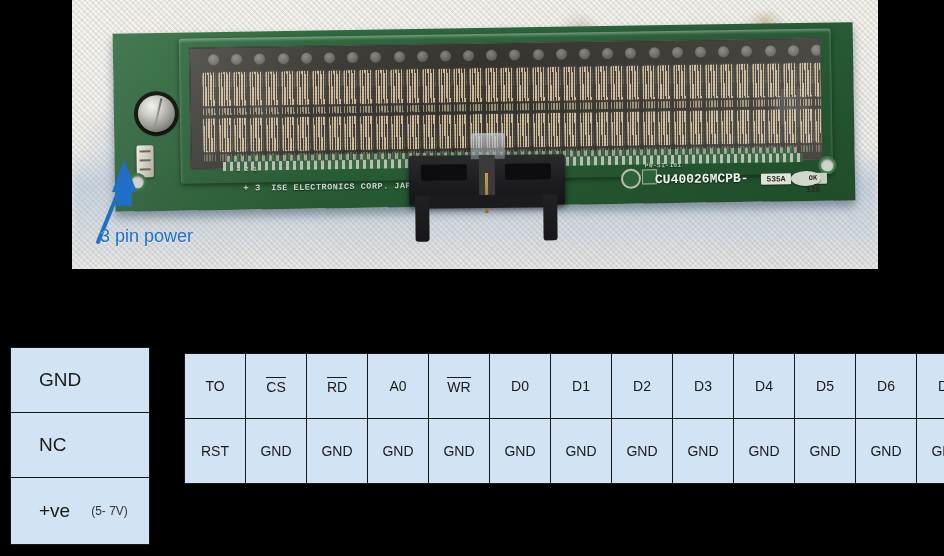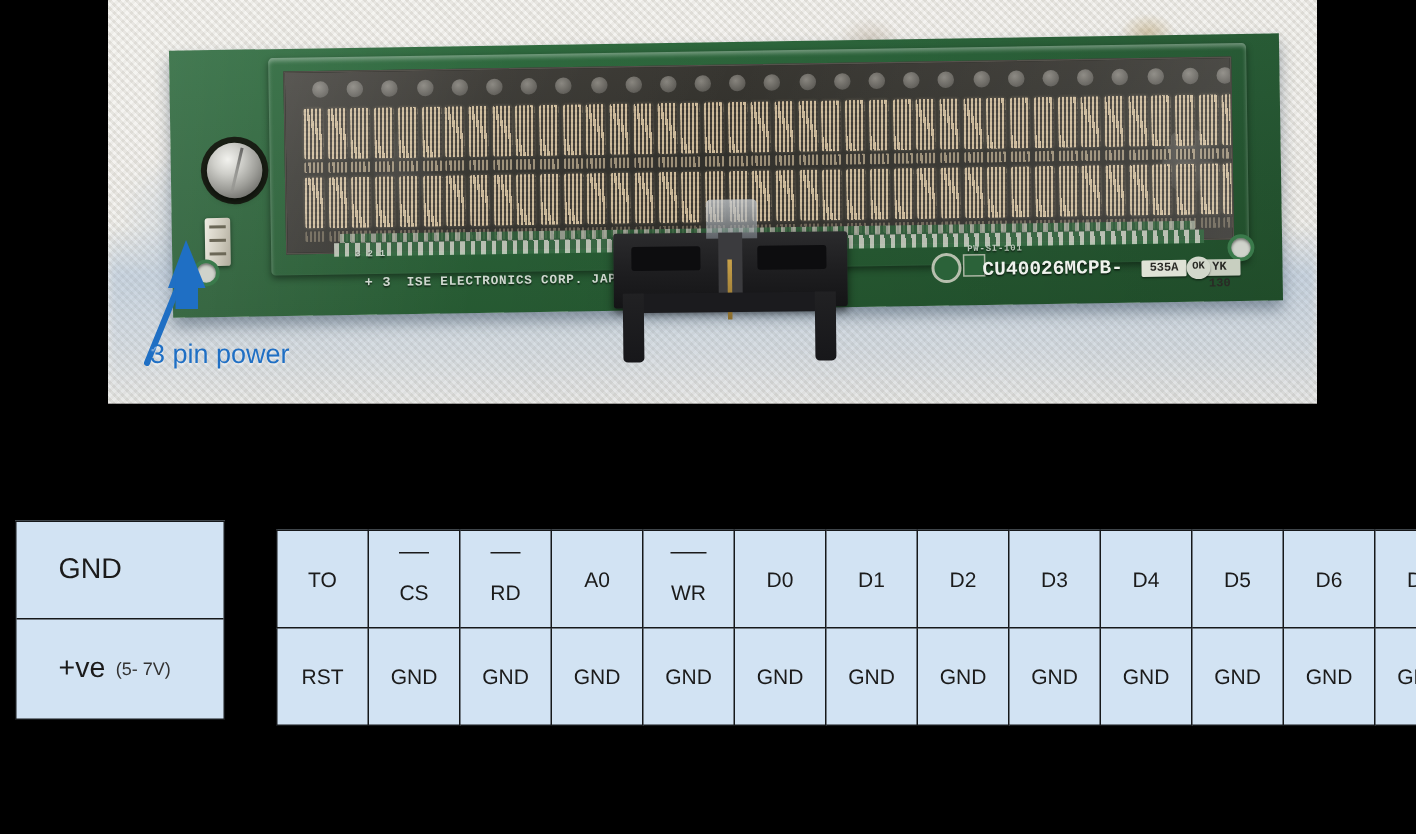--- a/index.html
+++ b/index.html
@@ -236,21 +236,21 @@
     text-align: center;
     line-height: 11px;
     height: 11px;
     border-radius: 1px;
     box-shadow: 0 1px 1px rgba(0,0,0,.4);
   }
   .sticker.s1 { left: 646px; top: 150px; width: 30px; }
   .sticker.s2 { left: 684px; top: 150px; width: 28px; background:#c8cfc0; }
   .sticker.s3 {
     left: 676px; top: 148px; width: 16px; height: 15px;
-    border-radius: 50%; line-height: 15px; font-size: 7px; background:#d3d8cc;
+    border-radius: 50%; line-height: 15px; font-size: 7px; background:#d3d8cc;padding-left:14px;
   }
   
   .pad-round {
     position: absolute; left: 506px; top: 143px;
     width: 16px; height: 16px; border-radius: 50%;
     background: #2b6239;
     border: 2.5px solid #b7bfae;
   }
   .pad-sq {
     position: absolute; left: 527px; top: 144px;
@@ -350,21 +350,21 @@
     display: flex;
     align-items: center;
     padding-left: 28px;
     border-bottom: 1px solid #16181a;
     color: #1b1b1b;
     font-size: 19px;
   }
   .legend-cell:last-child { border-bottom: none; height: 66px; text-align: right; }
   .legend-cell .sub {
     font-size: 12px;
-    margin-left: 7px;
+    margin-left: 21px;
     color: #333;
   }
 
   
   .pintable {
     position: absolute;
     left: 184px;
     top: 353px;
     border-collapse: collapse;
     table-layout: fixed;
@@ -377,21 +377,21 @@
     height: 62px;
     text-align: center;
     vertical-align: middle;
     font-size: 14px;
     color: #1b1b1b;
     font-family: "Liberation Sans", sans-serif;
   }
   .ovl {
     display: inline-block;
     border-top: 1.6px solid #1b1b1b;
-    padding-top: 18px;
+    padding-top: 1px;
     line-height: 1.15;
   }
 </style>
 </head>
 <body>
 
 <div class="photo-panel">
   <div class="cloth"></div>
   <div class="cloth-shadow"></div>
   <div class="cloth-shadow2"></div>
@@ -652,20 +652,23 @@
     <polygon points="36,2 49,34 24,34" fill="#1f6fc4"></polygon>
     <rect x="29" y="28" width="15" height="20" fill="#1f6fc4"></rect>
   </svg>
 
   <div class="annot power">3 pin power</div>
 </div>
 
 <div class="legend">
   <div class="legend-cell">
     <span>GND</span>
+  </div>
+  <div class="legend-cell">
+    <span>NC</span>
   </div>
   <div class="legend-cell">
     <span>+ve</span>
     <span class="sub">(5- 7V)</span>
   </div>
 </div>
 
 <table class="pintable">
   <tbody id="pintable-body">
       <tr>

